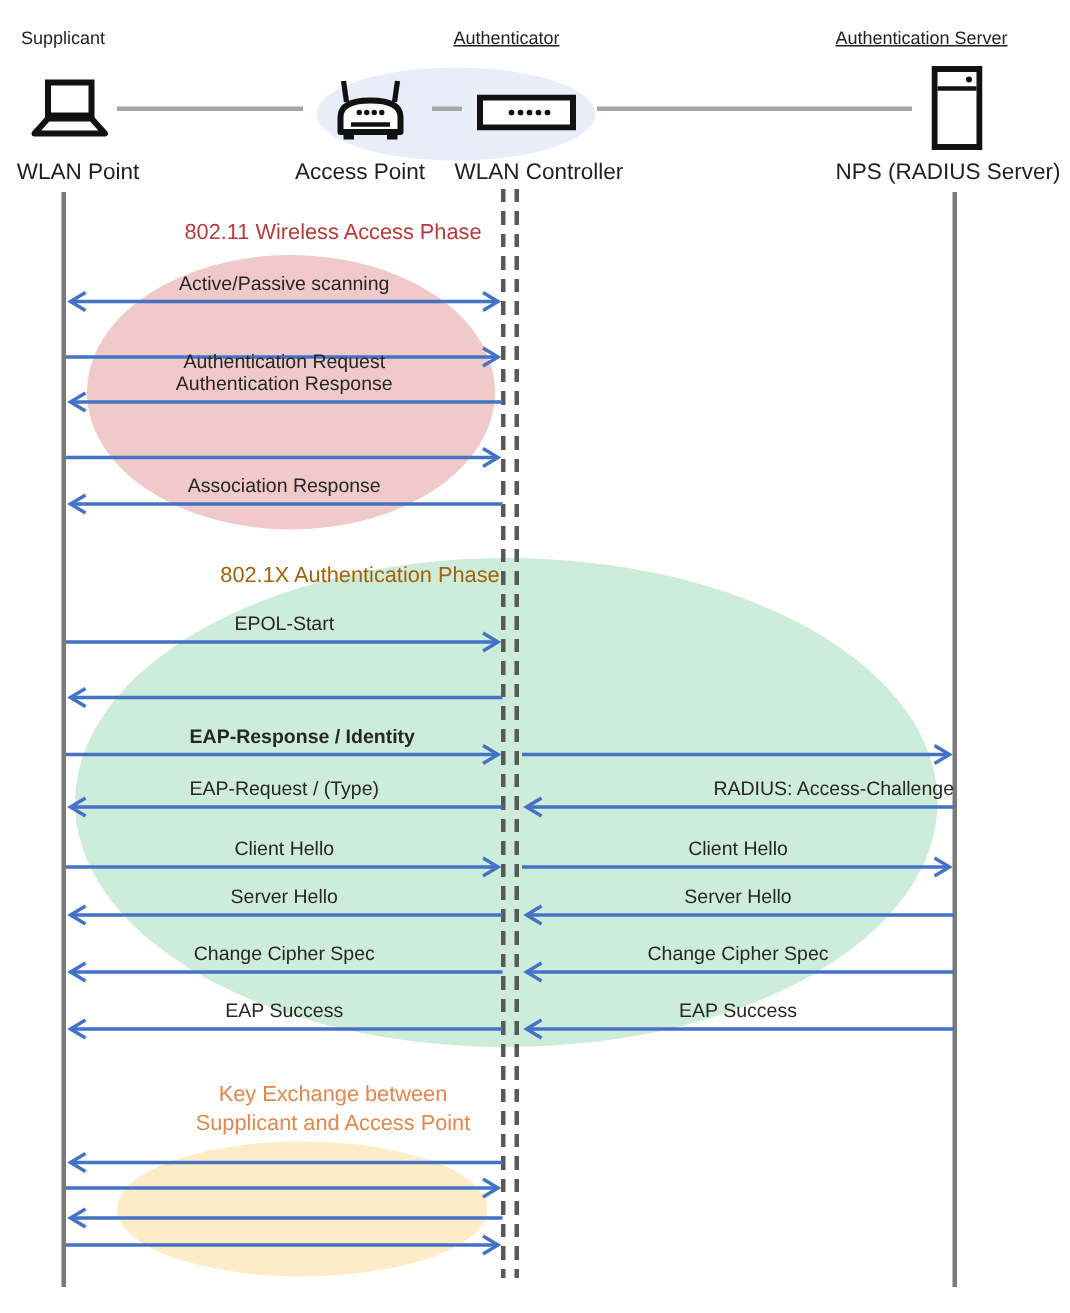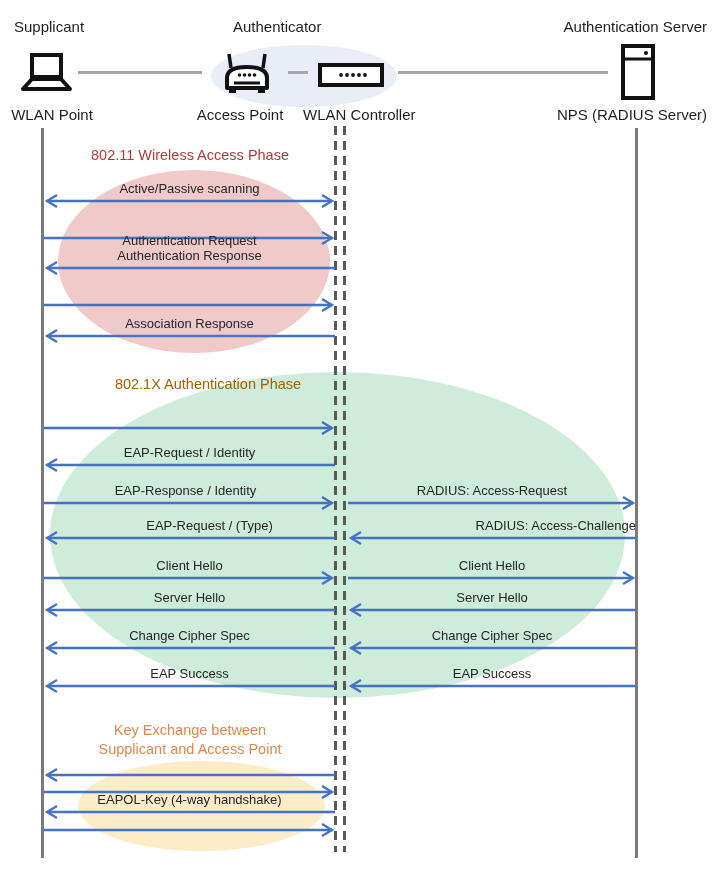--- a/index.html
+++ b/index.html
@@ -5,21 +5,21 @@
   html,body{margin:0;padding:0;background:#ffffff;}
   #canvas{
     position:relative;
     width:713px;height:875px;
     background:#ffffff;
     font-family:"Liberation Sans", sans-serif;
     overflow:hidden;
   }
   .role-label{
     position:absolute;top:18px;
-    font-size:15px;color:#1f1f1f;
+    font-size:12px;color:#1f1f1f;
     white-space:nowrap;
   }
   .device-label{
     position:absolute;top:106px;
     font-size:15px;color:#1f1f1f;
     text-align:center;white-space:nowrap;
   }
   .ellipse{
     position:absolute;border-radius:50%;
     z-index:0;
@@ -30,43 +30,43 @@
   .lifeline-dashed{
     position:absolute;width:3px;z-index:1;
     background:repeating-linear-gradient(to bottom,#595959 0px,#595959 9px,transparent 9px,transparent 15px);
   }
   .connector{
     position:absolute;top:71px;height:3px;background:#a6a6a6;z-index:1;
   }
   .phase-title{
     position:absolute;z-index:3;
     font-size:14.5px;text-align:center;
-    white-space:pre-line;line-height:19px;
+    white-space:pre-line;line-height:19px;padding-left:32px;
   }
   .msg-label{
     position:absolute;z-index:3;
     text-align:center;font-size:13px;color:#262626;
     height:18px;line-height:18px;white-space:nowrap;
   }
   .icon{position:absolute;z-index:2;}
   #msg-layer{position:absolute;left:0;top:0;width:616px;height:875px;z-index:2;padding-left:14px;}
 </style>
 </head>
 <body>
 
 <div id="canvas">
 
   <div class="ellipse" style="left: 211px; top: 45px; width: 186px; height: 62px; background: rgb(233, 237, 247);"></div>
   <div class="ellipse" style="left: 58px; top: 170px; width: 272px; height: 183px; background: rgb(240, 201, 201);"></div>
   <div class="ellipse" style="left: 50px; top: 372px; width: 575px; height: 326px; background: rgb(205, 236, 218);"></div>
   <div class="ellipse" style="left: 78px; top: 761px; width: 247px; height: 90px; background: rgb(253, 236, 200);"></div>
 
   <div class="role-label" style="left:14px;">Supplicant</div>
-  <div class="role-label" style="left:233px;width:140px;text-align:left;">Authenticator</div>
-  <div class="role-label" style="left:557px;width:150px;text-align:right;">Authentication Server</div>
+  <div class="role-label" style="left:233px;width:140px;text-align:right;text-decoration:underline;">Authenticator</div>
+  <div class="role-label" style="left:557px;width:150px;text-align:left;text-decoration:underline;">Authentication Server</div>
 
   <div class="connector" style="left:78px;width:124px;"></div>
   <div class="connector" style="left:288px;width:20px;"></div>
   <div class="connector" style="left:398px;width:210px;"></div>
 
   <svg class="icon" style="left:16px;top:52px;" width="58" height="42" viewBox="0 0 58 42">
     <rect x="16" y="3" width="29" height="22" fill="#ffffff" stroke="#111111" stroke-width="4"></rect>
     <path d="M7 37 L16 27 H45 L54 37 Z" fill="#ffffff" stroke="#111111" stroke-width="4" stroke-linejoin="round"></path>
   </svg>
 
@@ -136,40 +136,39 @@
       </svg>
       <svg width="291" height="16" style="position: absolute; overflow: visible; left: 44px; top: 328px;">
         <line x1="3" y1="8" x2="291" y2="8" stroke="#4472c4" stroke-width="2.3"></line>
         <polyline points="13,2 3,8 13,14" fill="none" stroke="#4472c4" stroke-width="2.3"></polyline>
       </svg>
       <div class="msg-label" style="left: 44px; width: 291px; top: 315px;">Association Response</div>
       <svg width="291" height="16" style="position: absolute; overflow: visible; left: 44px; top: 420px;">
         <line x1="0" y1="8" x2="288" y2="8" stroke="#4472c4" stroke-width="2.3"></line>
         <polyline points="278,2 288,8 278,14" fill="none" stroke="#4472c4" stroke-width="2.3"></polyline>
       </svg>
+      <div class="msg-label" style="left: 44px; width: 291px; top: 407px;">EPOL-Start</div>
       <svg width="291" height="16" style="position: absolute; overflow: visible; left: 44px; top: 457px;">
         <line x1="3" y1="8" x2="291" y2="8" stroke="#4472c4" stroke-width="2.3"></line>
         <polyline points="13,2 3,8 13,14" fill="none" stroke="#4472c4" stroke-width="2.3"></polyline>
       </svg>
-      <div class="msg-label" style="left: 44px; width: 291px; top: 444px;">EAP-Request / Identity</div>
       <svg width="291" height="16" style="position: absolute; overflow: visible; left: 44px; top: 495px;">
         <line x1="0" y1="8" x2="288" y2="8" stroke="#4472c4" stroke-width="2.3"></line>
         <polyline points="278,2 288,8 278,14" fill="none" stroke="#4472c4" stroke-width="2.3"></polyline>
       </svg>
-      <div class="msg-label" style="left: 40px; width: 291px; top: 482px;">EAP-Response / Identity</div>
+      <div class="msg-label" style="left: 56px; width: 291px; top: 482px; font-weight: bold;">EAP-Response / Identity</div>
       <svg width="288" height="16" style="position: absolute; overflow: visible; left: 348px; top: 495px;">
         <line x1="0" y1="8" x2="285" y2="8" stroke="#4472c4" stroke-width="2.3"></line>
         <polyline points="275,2 285,8 275,14" fill="none" stroke="#4472c4" stroke-width="2.3"></polyline>
       </svg>
-      <div class="msg-label" style="left: 348px; width: 288px; top: 482px;">RADIUS: Access-Request</div>
       <svg width="291" height="16" style="position: absolute; overflow: visible; left: 44px; top: 530px;">
         <line x1="3" y1="8" x2="291" y2="8" stroke="#4472c4" stroke-width="2.3"></line>
         <polyline points="13,2 3,8 13,14" fill="none" stroke="#4472c4" stroke-width="2.3"></polyline>
       </svg>
-      <div class="msg-label" style="left: 44px; width: 291px; top: 517px; margin-left: 20px;">EAP-Request / (Type)</div>
+      <div class="msg-label" style="left: 44px; width: 291px; top: 517px;">EAP-Request / (Type)</div>
       <svg width="288" height="16" style="position: absolute; overflow: visible; left: 348px; top: 530px;">
         <line x1="3" y1="8" x2="288" y2="8" stroke="#4472c4" stroke-width="2.3"></line>
         <polyline points="13,2 3,8 13,14" fill="none" stroke="#4472c4" stroke-width="2.3"></polyline>
       </svg>
       <div class="msg-label" style="left: 348px; width: 288px; top: 517px; text-align: right;">RADIUS: Access-Challenge</div>
       <svg width="291" height="16" style="position: absolute; overflow: visible; left: 44px; top: 570px;">
         <line x1="0" y1="8" x2="288" y2="8" stroke="#4472c4" stroke-width="2.3"></line>
         <polyline points="278,2 288,8 278,14" fill="none" stroke="#4472c4" stroke-width="2.3"></polyline>
       </svg>
       <div class="msg-label" style="left: 44px; width: 291px; top: 557px;">Client Hello</div>
@@ -213,20 +212,19 @@
         <polyline points="13,2 3,8 13,14" fill="none" stroke="#4472c4" stroke-width="2.3"></polyline>
       </svg>
       <svg width="291" height="16" style="position: absolute; overflow: visible; left: 44px; top: 784px;">
         <line x1="0" y1="8" x2="288" y2="8" stroke="#4472c4" stroke-width="2.3"></line>
         <polyline points="278,2 288,8 278,14" fill="none" stroke="#4472c4" stroke-width="2.3"></polyline>
       </svg>
       <svg width="291" height="16" style="position: absolute; overflow: visible; left: 44px; top: 804px;">
         <line x1="3" y1="8" x2="291" y2="8" stroke="#4472c4" stroke-width="2.3"></line>
         <polyline points="13,2 3,8 13,14" fill="none" stroke="#4472c4" stroke-width="2.3"></polyline>
       </svg>
-      <div class="msg-label" style="left: 44px; width: 291px; top: 791px;">EAPOL-Key (4-way handshake)</div>
       <svg width="291" height="16" style="position: absolute; overflow: visible; left: 44px; top: 822px;">
         <line x1="0" y1="8" x2="288" y2="8" stroke="#4472c4" stroke-width="2.3"></line>
         <polyline points="278,2 288,8 278,14" fill="none" stroke="#4472c4" stroke-width="2.3"></polyline>
       </svg>
     </div>
 
 </div>
 
 </body></html>

